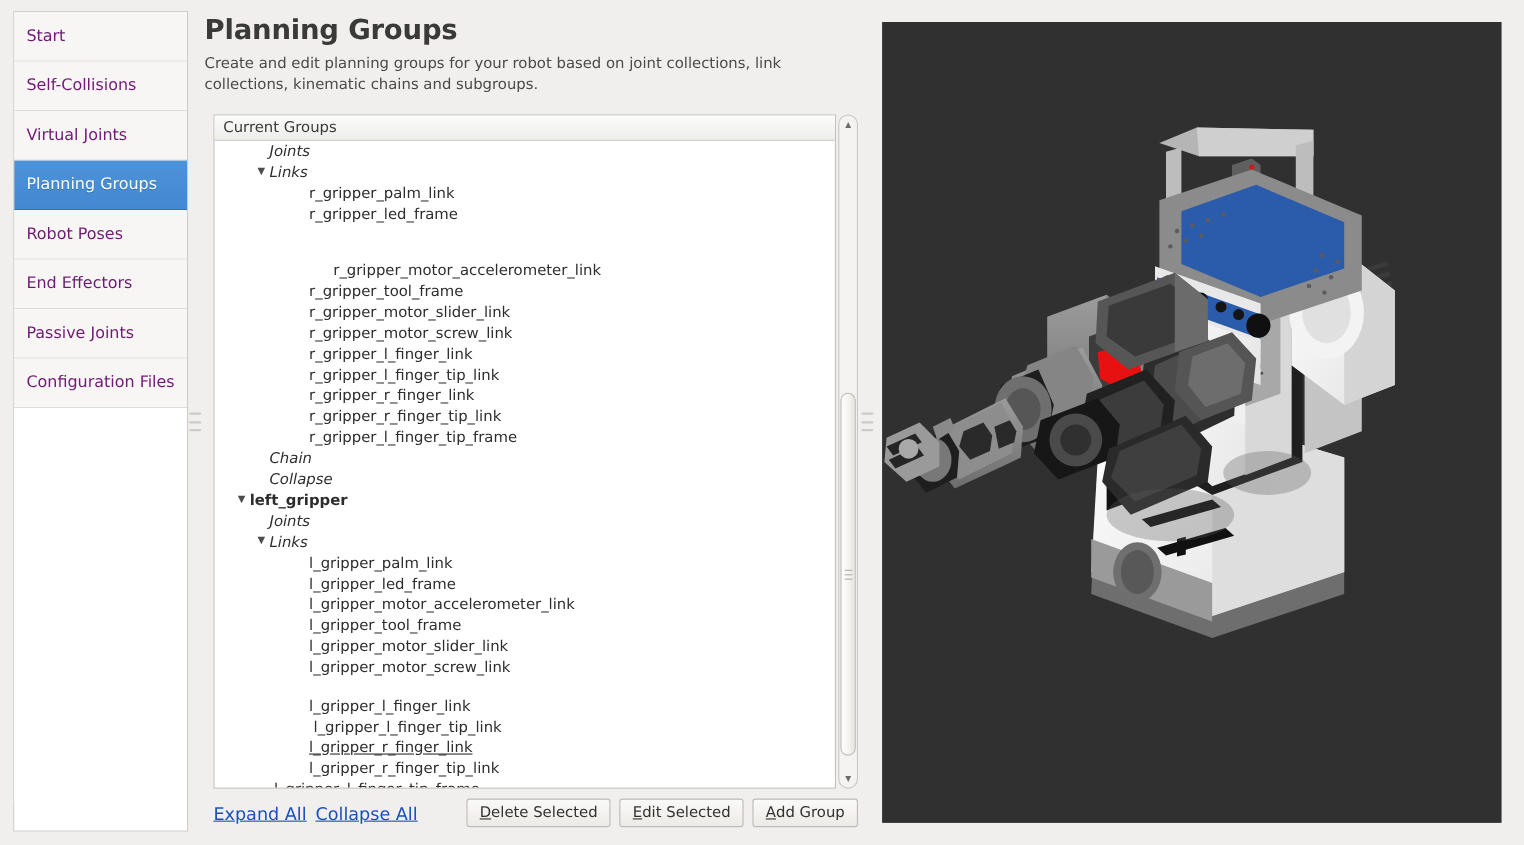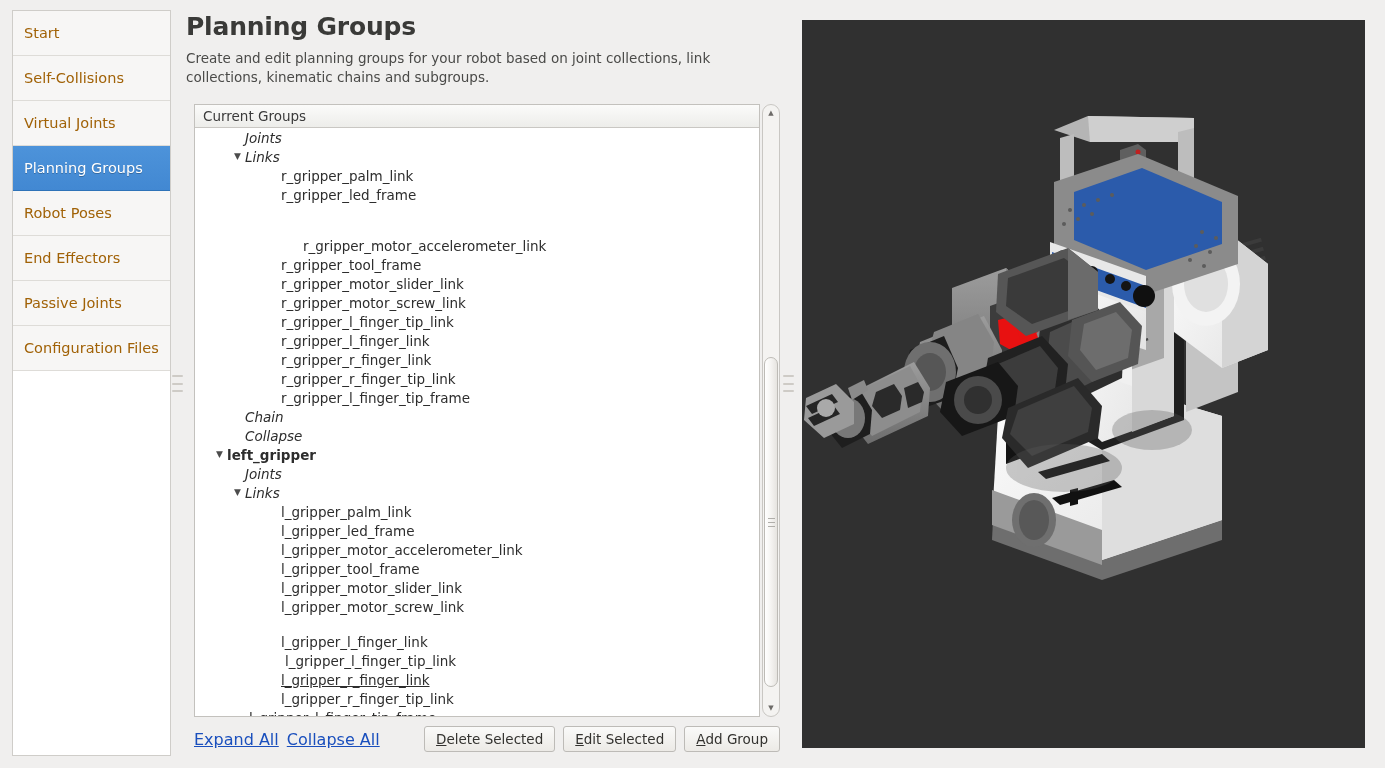--- a/index.html
+++ b/index.html
@@ -17,21 +17,21 @@
     position: absolute; left: 12px; top: 10px;
     width: 159px; height: 746px;
     background: #ffffff;
     border: 1px solid #cfcdc9;
   }
   .nav-item {
     height: 45px;
     display: flex; align-items: center;
     padding-left: 11px;
     font-size: 14.5px;
-    color: #a16207;
+    color: #701a75;
     background: #f7f6f5;
     border-bottom: 1px solid #dedcd8;
     cursor: default;
     white-space: nowrap;
   }
   .nav-item.selected {
     background: linear-gradient(to bottom, #4d93da 0%, #4288d2 100%);
     color: #ffffff;
     border-bottom: 1px solid #2f73b8;
     text-shadow: 0 1px 0 rgba(0,0,0,0.25);
@@ -245,25 +245,25 @@
             <div class="tree-row leaf" style="padding-left: 72px;">
               <span class="arrow"></span>
               <span class="lbl">r_gripper_motor_slider_link</span>
             </div>
             <div class="tree-row leaf" style="padding-left: 72px;">
               <span class="arrow"></span>
               <span class="lbl">r_gripper_motor_screw_link</span>
             </div>
             <div class="tree-row leaf" style="padding-left: 72px;">
               <span class="arrow"></span>
+              <span class="lbl">r_gripper_l_finger_link</span>
+            </div>
+            <div class="tree-row leaf" style="padding-left: 72px;">
+              <span class="arrow"></span>
               <span class="lbl">r_gripper_l_finger_tip_link</span>
-            </div>
-            <div class="tree-row leaf" style="padding-left: 72px;">
-              <span class="arrow"></span>
-              <span class="lbl">r_gripper_l_finger_link</span>
             </div>
             <div class="tree-row leaf" style="padding-left: 72px;">
               <span class="arrow"></span>
               <span class="lbl">r_gripper_r_finger_link</span>
             </div>
             <div class="tree-row leaf" style="padding-left: 72px;">
               <span class="arrow"></span>
               <span class="lbl">r_gripper_r_finger_tip_link</span>
             </div>
             <div class="tree-row leaf" style="padding-left: 72px;">

